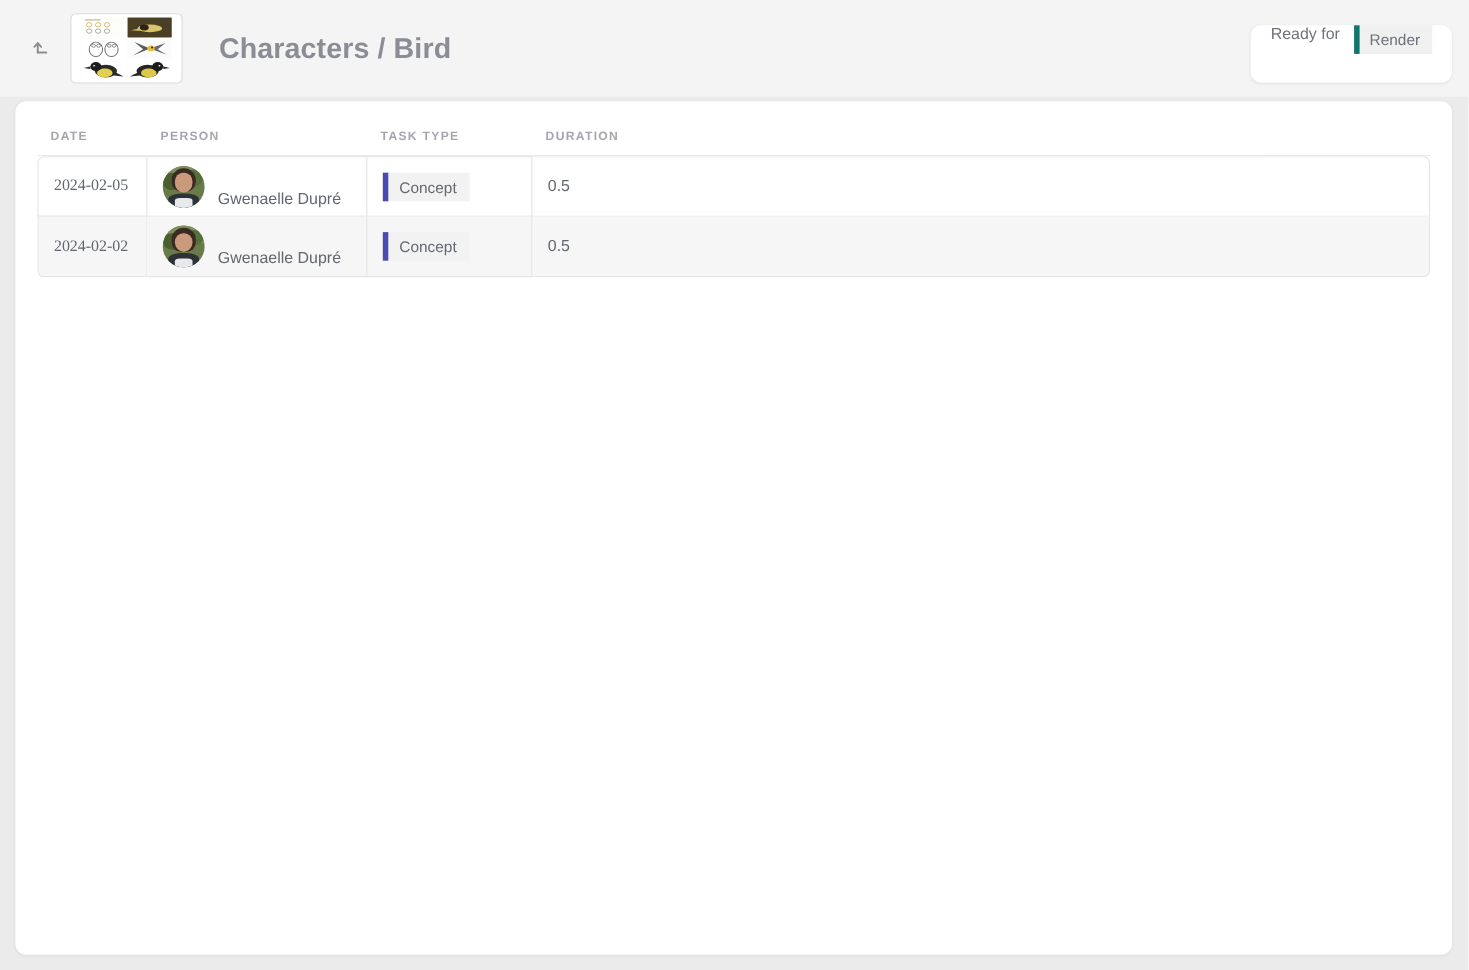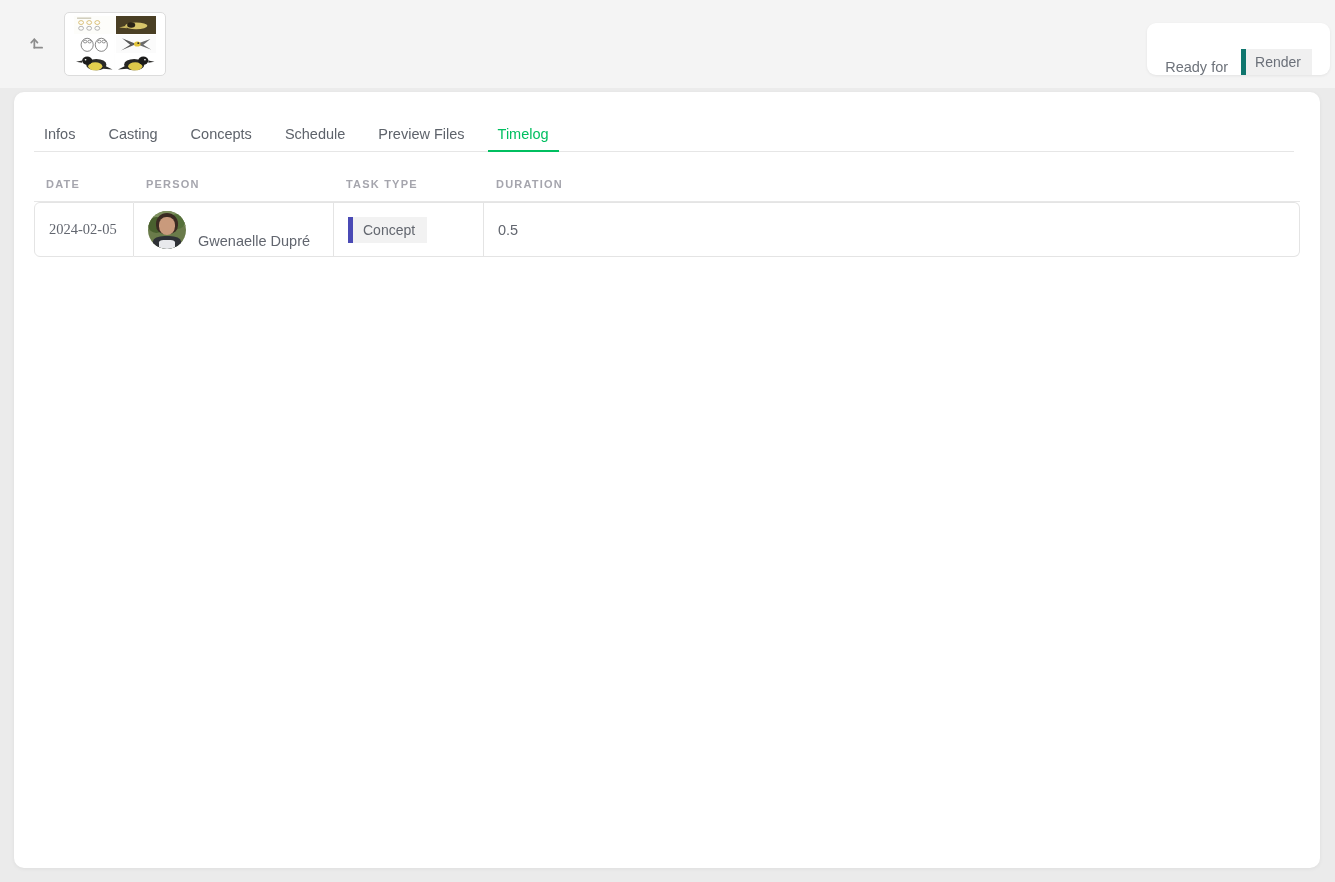--- a/index.html
+++ b/index.html
@@ -69,28 +69,28 @@
     margin-left: 33px;
     font-size: 26px;
     font-weight: 600;
     color: #8b8d96;
     letter-spacing: .1px;
     white-space: nowrap;
   }
 
   .status-pill {
     position: absolute;
-    right: 5px;
+    right: 15px;
     top: 23px;
     height: 52px;
     min-width: 162px;
     background: #ffffff;
     border-radius: 9px;
     display: flex;
-    align-items: flex-end;
+    align-items: flex-start;
     padding: 0 0 0 18px;
     box-shadow: 0 1px 3px rgba(0,0,0,.07);
     cursor: pointer;
   }
   .status-label {
     font-size: 14.5px;
     color: #6e737b;
     margin-right: 13px;
     white-space: nowrap;
   }
@@ -296,40 +296,33 @@
           <ellipse cx="19" cy="15" rx="7" ry="5" fill="#ddc84a"></ellipse>
           <circle cx="27" cy="8" r="5" fill="#1b1b1a"></circle>
           <circle cx="28.6" cy="7" r=".9" fill="#fff"></circle>
           <path d="M32 8 L38 9.6 L32 10.6 Z" fill="#262624"></path>
           <path d="M10 14 L2 19 L11 18 Z" fill="#262624"></path>
         </svg>
       </div>
     </div>
   </div>
 
+  <div class="page-title">Characters / Bird</div>
 
   <div class="status-pill">
     <div class="status-label">Ready for</div>
     <div class="status-chip">
       <span>Render</span>
     </div>
   </div>
 
 </div>
 
 <div class="card">
 
-  <div class="tabs">
-    <div class="tab">Infos</div>
-    <div class="tab">Casting</div>
-    <div class="tab">Concepts</div>
-    <div class="tab">Schedule</div>
-    <div class="tab">Preview Files</div>
-    <div class="tab active">Timelog</div>
-  </div>
 
   <div class="table-wrap">
     <table>
       <thead>
         <tr>
           <th class="c-date">DATE</th>
           <th class="c-person">PERSON</th>
           <th class="c-task">TASK TYPE</th>
           <th class="c-dur">DURATION</th>
         </tr>
@@ -353,19 +346,42 @@
             </div>
           </td>
           <td>
             <div class="task-chip">
               <span>Concept</span>
             </div>
           </td>
           <td class="dur">0.5</td>
         </tr>
 
+        <tr class="alt">
+          <td>2024-02-02</td>
+          <td>
+            <div class="person-cell">
+              <div class="avatar">
+                <div class="sky"></div>
+                  <div class="leaf"></div>
+                  <div class="leaf2"></div>
+                <div class="hair"></div>
+                  <div class="face"></div>
+                  <div class="body"></div>
+                  <div class="collar"></div>
+              </div>
+              <div class="person-name">Gwenaelle Dupré</div>
+            </div>
+          </td>
+          <td>
+            <div class="task-chip">
+              <span>Concept</span>
+            </div>
+          </td>
+          <td class="dur">0.5</td>
+        </tr>
 
 
       </tbody>
     </table>
   </div>
 
 </div>
 
 </body></html>

